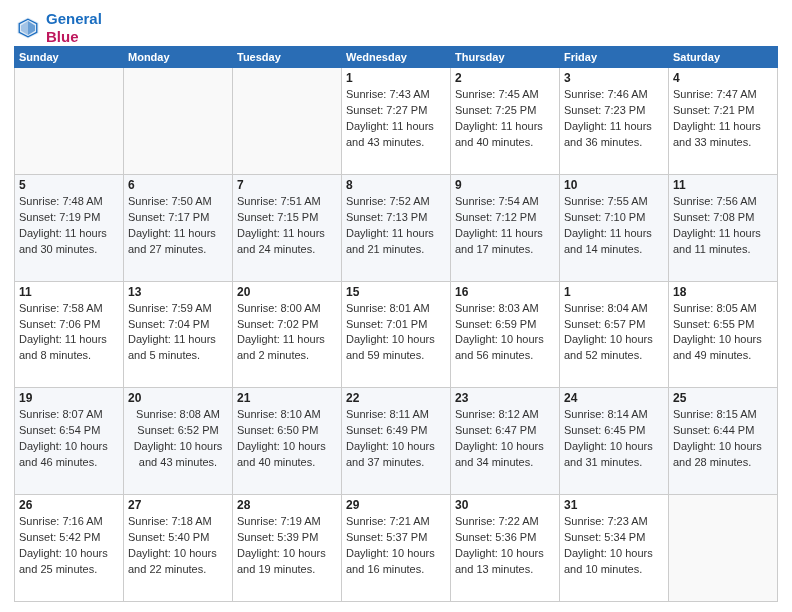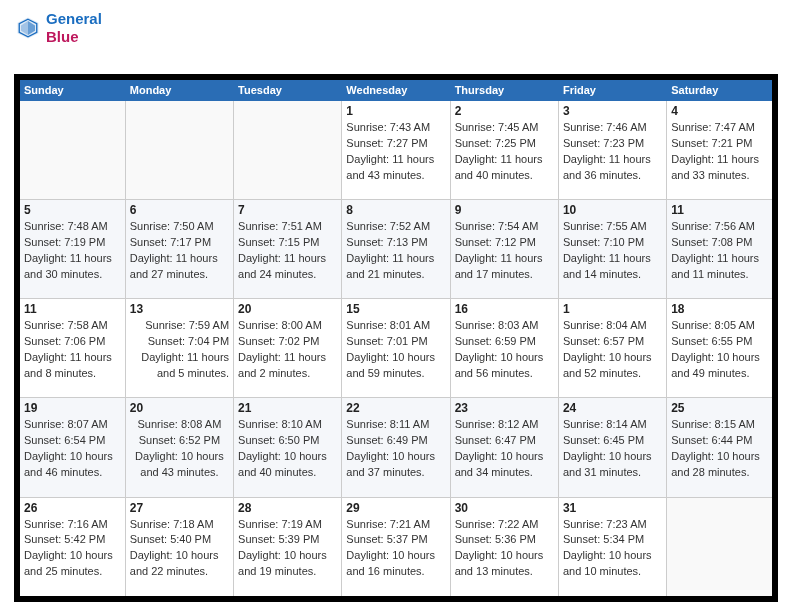--- a/index.html
+++ b/index.html
@@ -47,25 +47,24 @@
       font-size: 28px;
       font-weight: normal;
       color: #222;
     }
     .location {
       font-size: 13px;
       color: #444;
     }
     .calendar {
       flex: 1;
-      border: 6px solid #000000;
+      border: 1px solid #000000;
       border-collapse: collapse;
       width: 100%;
       table-layout: fixed;
-      margin-top: 28px;
     }
     .calendar th {
       background: #2a6db5;
       color: #fff;
       font-size: 11px;
       font-weight: bold;
       padding: 4px 4px;
       border: 1px solid #2a6db5;
       text-align: left;
     }
@@ -216,21 +215,21 @@
         <tr>
           <td>
             <span class="day-num">11</span>
             <div class="day-info" style="white-space: pre-line;">Sunrise: 7:58 AM
 Sunset: 7:06 PM
 Daylight: 11 hours
 and 8 minutes.</div>
           </td>
           <td>
             <span class="day-num">13</span>
-            <div class="day-info" style="white-space: pre-line; text-align: right;">Sunrise: 7:59 AM
+            <div class="day-info" style="white-space: pre-line;">Sunrise: 7:59 AM
 Sunset: 7:04 PM
 Daylight: 11 hours
 and 5 minutes.</div>
           </td>
           <td>
             <span class="day-num">20</span>
             <div class="day-info" style="white-space: pre-line;">Sunrise: 8:00 AM
 Sunset: 7:02 PM
 Daylight: 11 hours
 and 2 minutes.</div>

